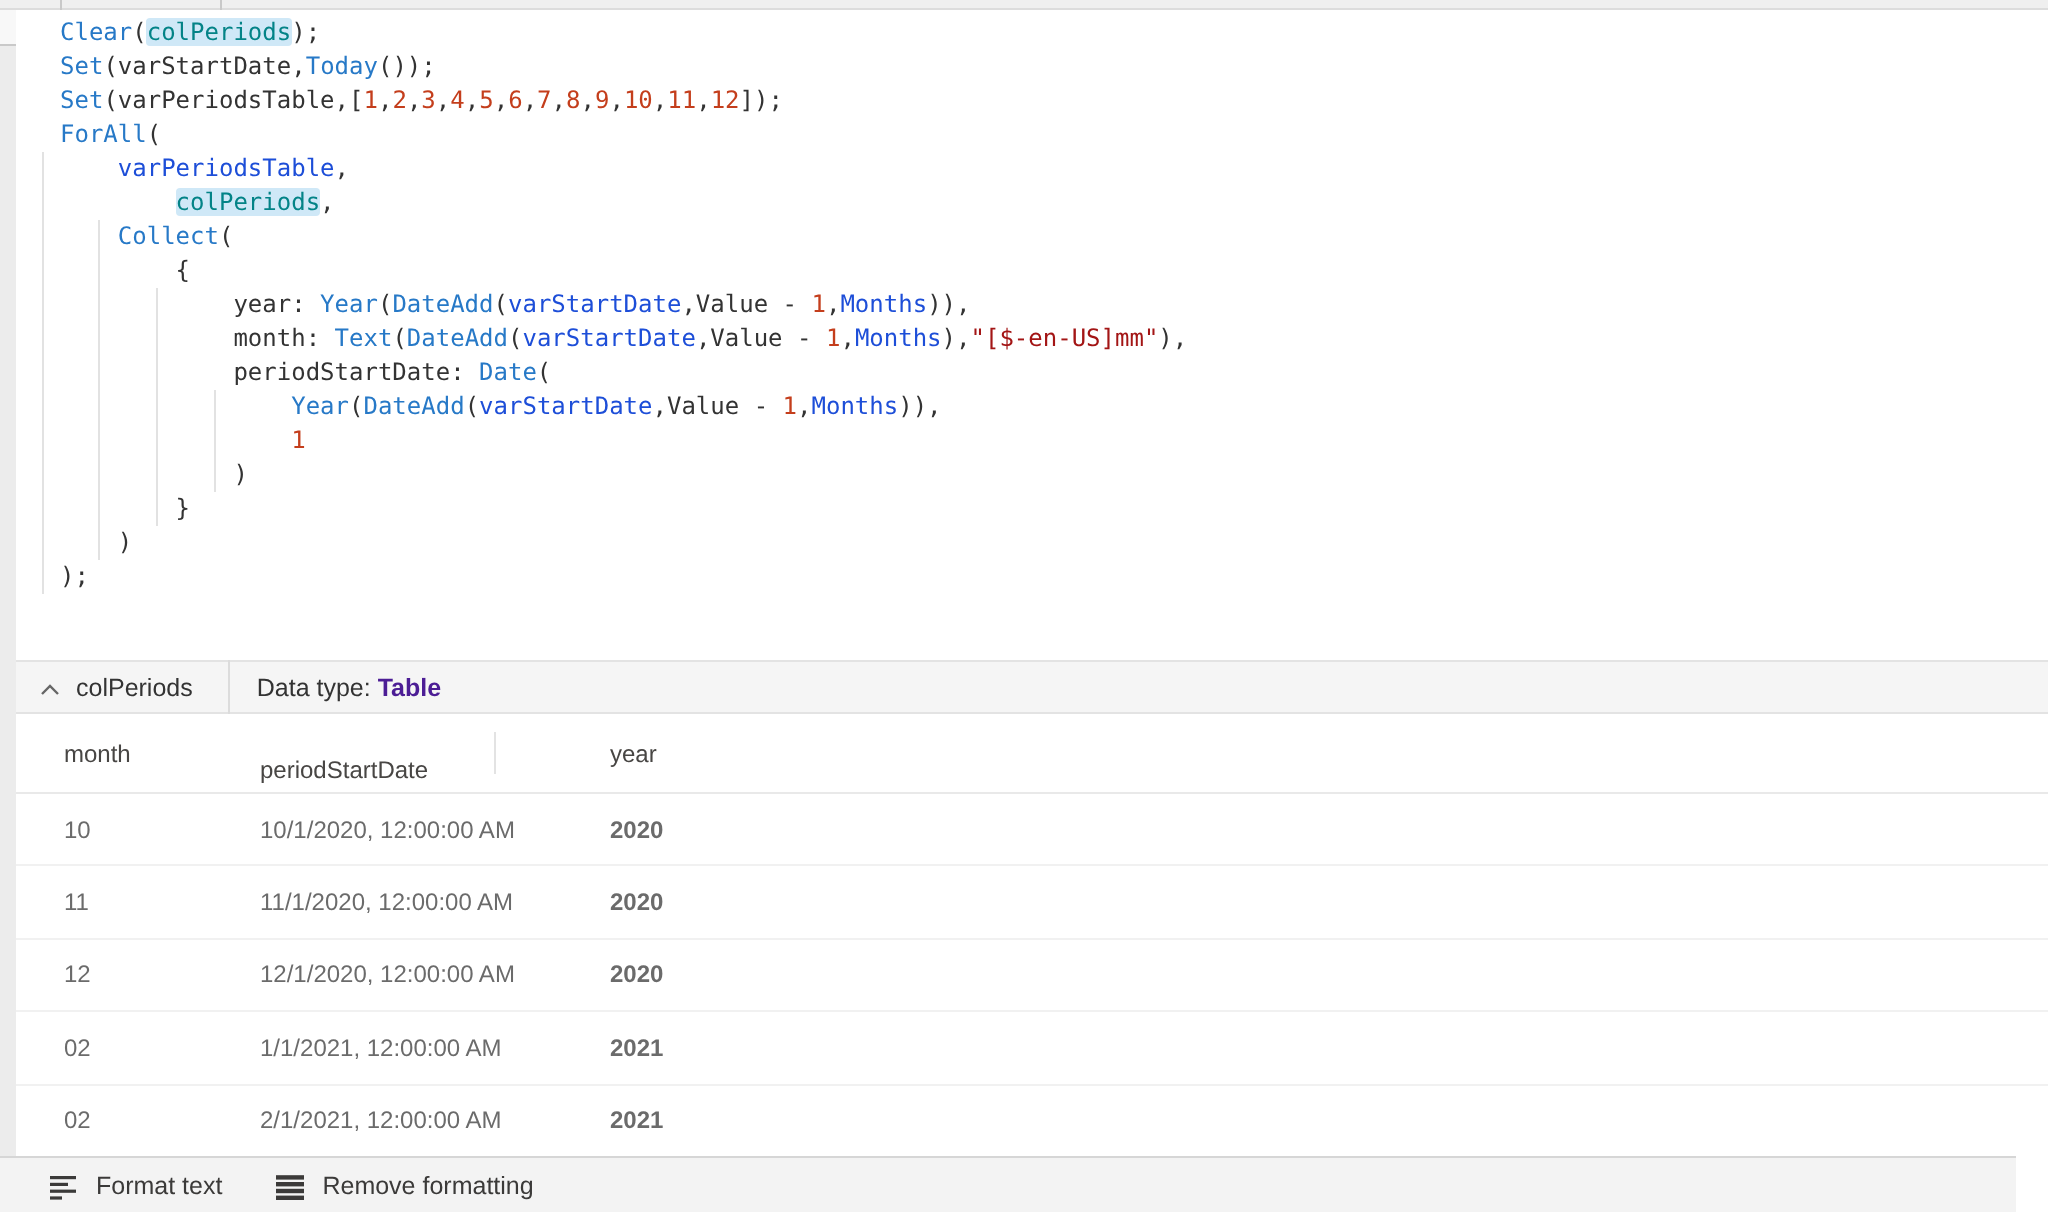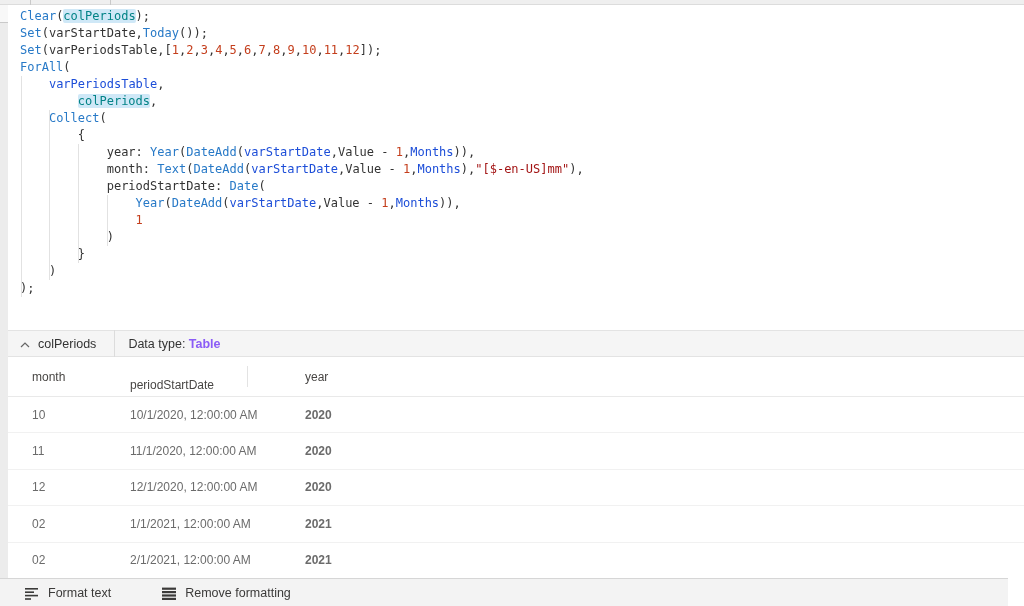--- a/index.html
+++ b/index.html
@@ -11,61 +11,61 @@
                background:#efefef; border-bottom:1px solid #dcdcdc; }
   .top-tick { position:absolute; top:0; width:1px; height:5px; background:#c9c9c9; }
 
   
   .left-strip { position:absolute; left:0; top:5px; width:8px; height:573px; background:#ececec; }
   .left-thumb { position:absolute; left:0; top:0; width:8px; height:18px; background:#f8f8f8;
                 border-bottom:1px solid #c9c9c9; }
 
   
   .editor { position:absolute; left:8px; top:5px; right:0; height:325px; background:#fff;
-            padding:3px 0 0 12px; cursor:text; }
+            padding:3px 0 0 22px; cursor:text; }
   .code-line { white-space:pre; font:12px/17px "DejaVu Sans Mono", monospace; color:#333; }
   .tok-d { color:#333333; }
   .tok-f { color:#2779c7; }
   .tok-v { color:#1d4ed8; }
   .tok-vh { color:#038387; background:#cfe8f7; border-radius:2px; }
   .tok-n { color:#c43e1c; }
   .tok-s { color:#a31515; }
   .indent-guide { position:absolute; width:1px; background:#e2e2e2; }
 
   
   .results-bar { position:absolute; left:8px; right:0; top:330px; height:27px; background:#f5f5f5;
                  border-top:1px solid #e3e3e3; border-bottom:1px solid #e3e3e3;
                  display:flex; align-items:center; color:#333; font-size:12.5px; }
   .chevron-btn { display:flex; align-items:center; justify-content:center; width:22px; height:100%;
                  margin-left:6px; cursor:pointer; background:none; border:none; }
   .collection-name { color:#333; margin-left:2px; }
   .bar-divider { width:1px; height:27px; background:#dcdcdc; margin-left:18px; }
   .datatype { margin-left:13px; color:#333; }
-  .datatype b { font-weight:bold; color:#8b5cf6; }
+  .datatype b { font-weight:bold; color:#4c1d95; }
 
   .col-headers { position:absolute; left:8px; right:0; top:357px; height:39px; background:#fff;
                  display:flex; align-items:center; font-size:12px; color:#484644; }
   .col-divider { position:absolute; left:239px; top:9px; width:1px; height:21px; background:#e3e3e3; }
   .hcell { padding-left:24px; }
   .hcell.c0 { width:98px; }
   .hcell.c1 { width:175px;margin-top:16px; }
   .hcell.c2 { flex:1; }
 
   .rows { position:absolute; left:8px; right:0; top:396px; height:182px; background:#fff; }
   .trow { height:36.4px; display:flex; align-items:center; font-size:12px; color:#6b6b6b;
           border-top:1px solid #f1f1f1; }
   .trow:first-child { border-top:1px solid #e9e9e9; }
   .tcell { padding-left:24px; overflow:hidden; white-space:nowrap; }
   .tcell.c0 { width:98px; }
   .tcell.c1 { width:175px; }
   .tcell.c2 { flex:1;font-weight:bold; }
 
   
   .toolbar { position:absolute; left:0; right:16px; top:578px; height:28px; background:#f3f3f3;
-             border-top:1px solid #d6d6d6; display:flex; align-items:center; padding-left:18px;gap:24px; }
+             border-top:1px solid #d6d6d6; display:flex; align-items:center; padding-left:18px; }
   .tool-btn { display:flex; align-items:center; gap:8px; background:none; border:none;
               font-family:"Liberation Sans", sans-serif; font-size:12.5px; color:#3b3a39;
               cursor:pointer; padding:4px 6px; margin-right:14px; }
   .tool-btn svg { display:block; }
 </style>
 </head>
 <body>
 
 <div class="top-strip">
   <div class="top-tick" style="left:30px"></div>

